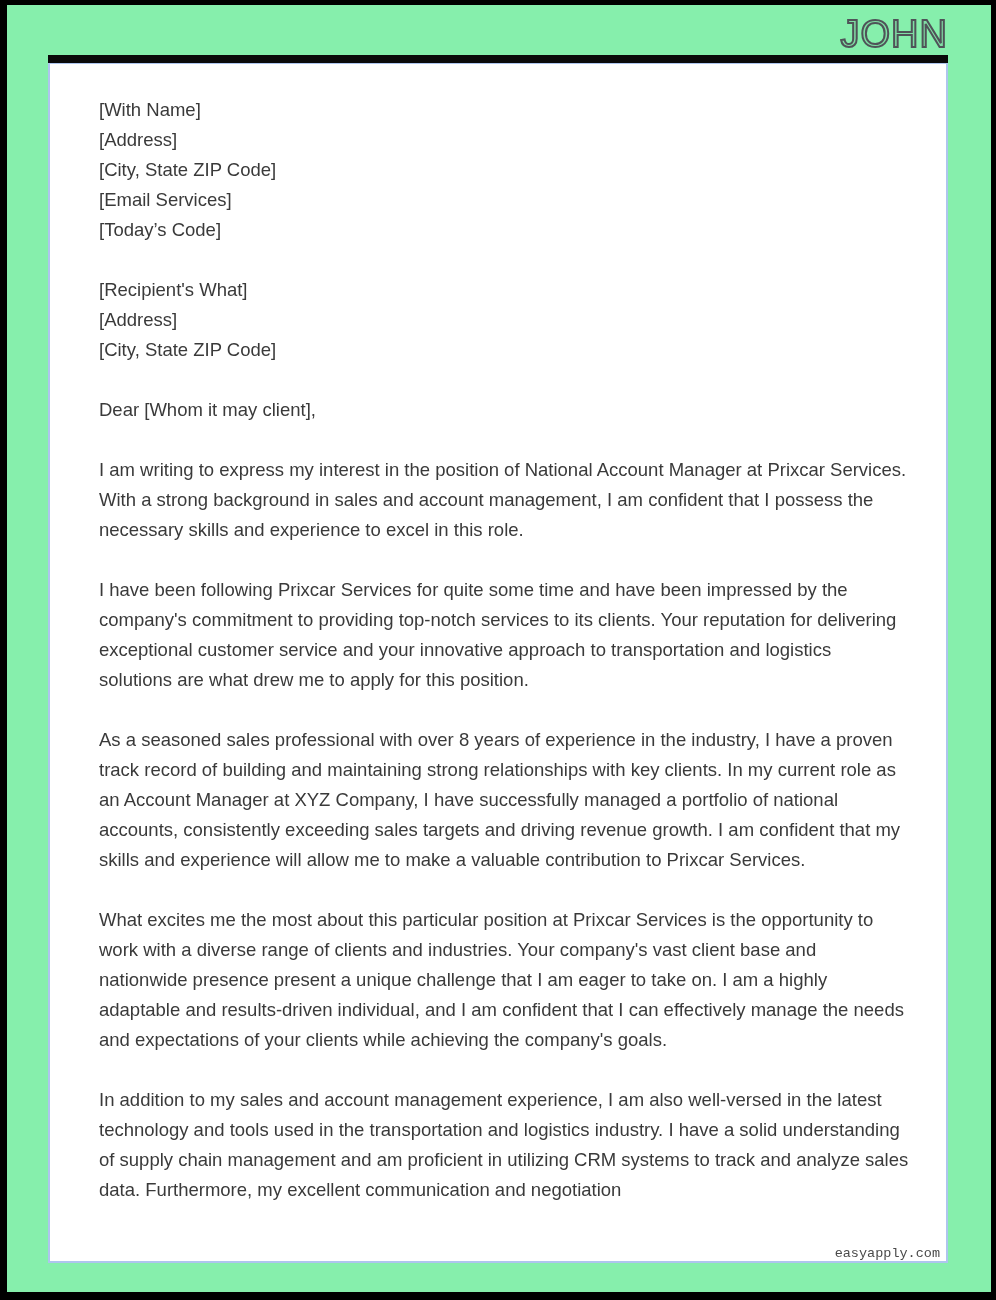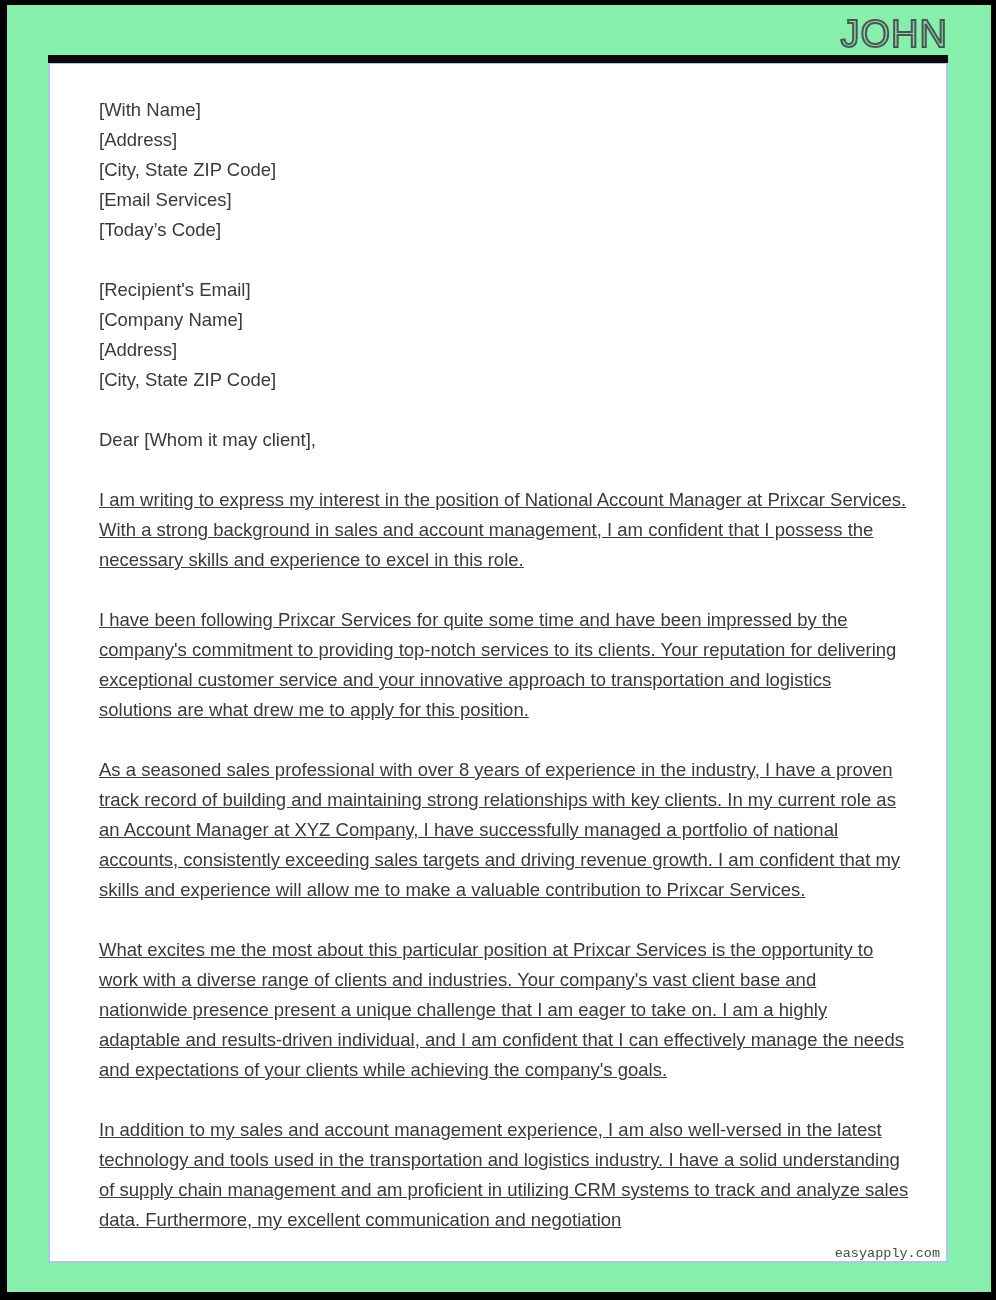--- a/index.html
+++ b/index.html
@@ -57,21 +57,21 @@
     left: 92px;
     top: 90px;
     width: 810px;
     color: #3a3a3a;
     font-size: 18.5px;
     line-height: 30px;
     z-index: 1;
   }
   .addr-block { margin: 0 0 30px 0; }
   .salutation { margin: 0 0 30px 0; }
-  .letter p { margin: 12px 0 30px 0; text-decoration: underline; }
+  .letter p { margin: 12px 0 30px 0; }
   .watermark {
     position: absolute;
     top: 1240px;
     right: 51px;
     font-size: 13.5px;
     line-height: 18px;
     color: #4a4a4a;
     z-index: 2;
     font-family: Liberation Mono, monospace;
   }
@@ -91,22 +91,21 @@
 
     <div class="addr-block">
       <div>[With Name]</div>
       <div>[Address]</div>
       <div>[City, State ZIP Code]</div>
       <div>[Email Services]</div>
       <div>[Today’s Code]</div>
     </div>
 
     <div class="addr-block">
-      <div>[Recipient's Email]</div>
-      <div>[Company Name]</div>
+      <div>[Recipient's What]</div>
       <div>[Address]</div>
       <div>[City, State ZIP Code]</div>
     </div>
 
     <div class="salutation">Dear [Whom it may client],</div>
 
     <p>I am writing to express my interest in the position of National Account Manager at Prixcar Services. With a strong background in sales and account management, I am confident that I possess the necessary skills and experience to excel in this role.</p>
     <p>I have been following Prixcar Services for quite some time and have been impressed by the company's commitment to providing top-notch services to its clients. Your reputation for delivering exceptional customer service and your innovative approach to transportation and logistics solutions are what drew me to apply for this position.</p>
     <p>As a seasoned sales professional with over 8 years of experience in the industry, I have a proven track record of building and maintaining strong relationships with key clients. In my current role as an Account Manager at XYZ Company, I have successfully managed a portfolio of national accounts, consistently exceeding sales targets and driving revenue growth. I am confident that my skills and experience will allow me to make a valuable contribution to Prixcar Services.</p>
     <p>What excites me the most about this particular position at Prixcar Services is the opportunity to work with a diverse range of clients and industries. Your company's vast client base and nationwide presence present a unique challenge that I am eager to take on. I am a highly adaptable and results-driven individual, and I am confident that I can effectively manage the needs and expectations of your clients while achieving the company's goals.</p>

